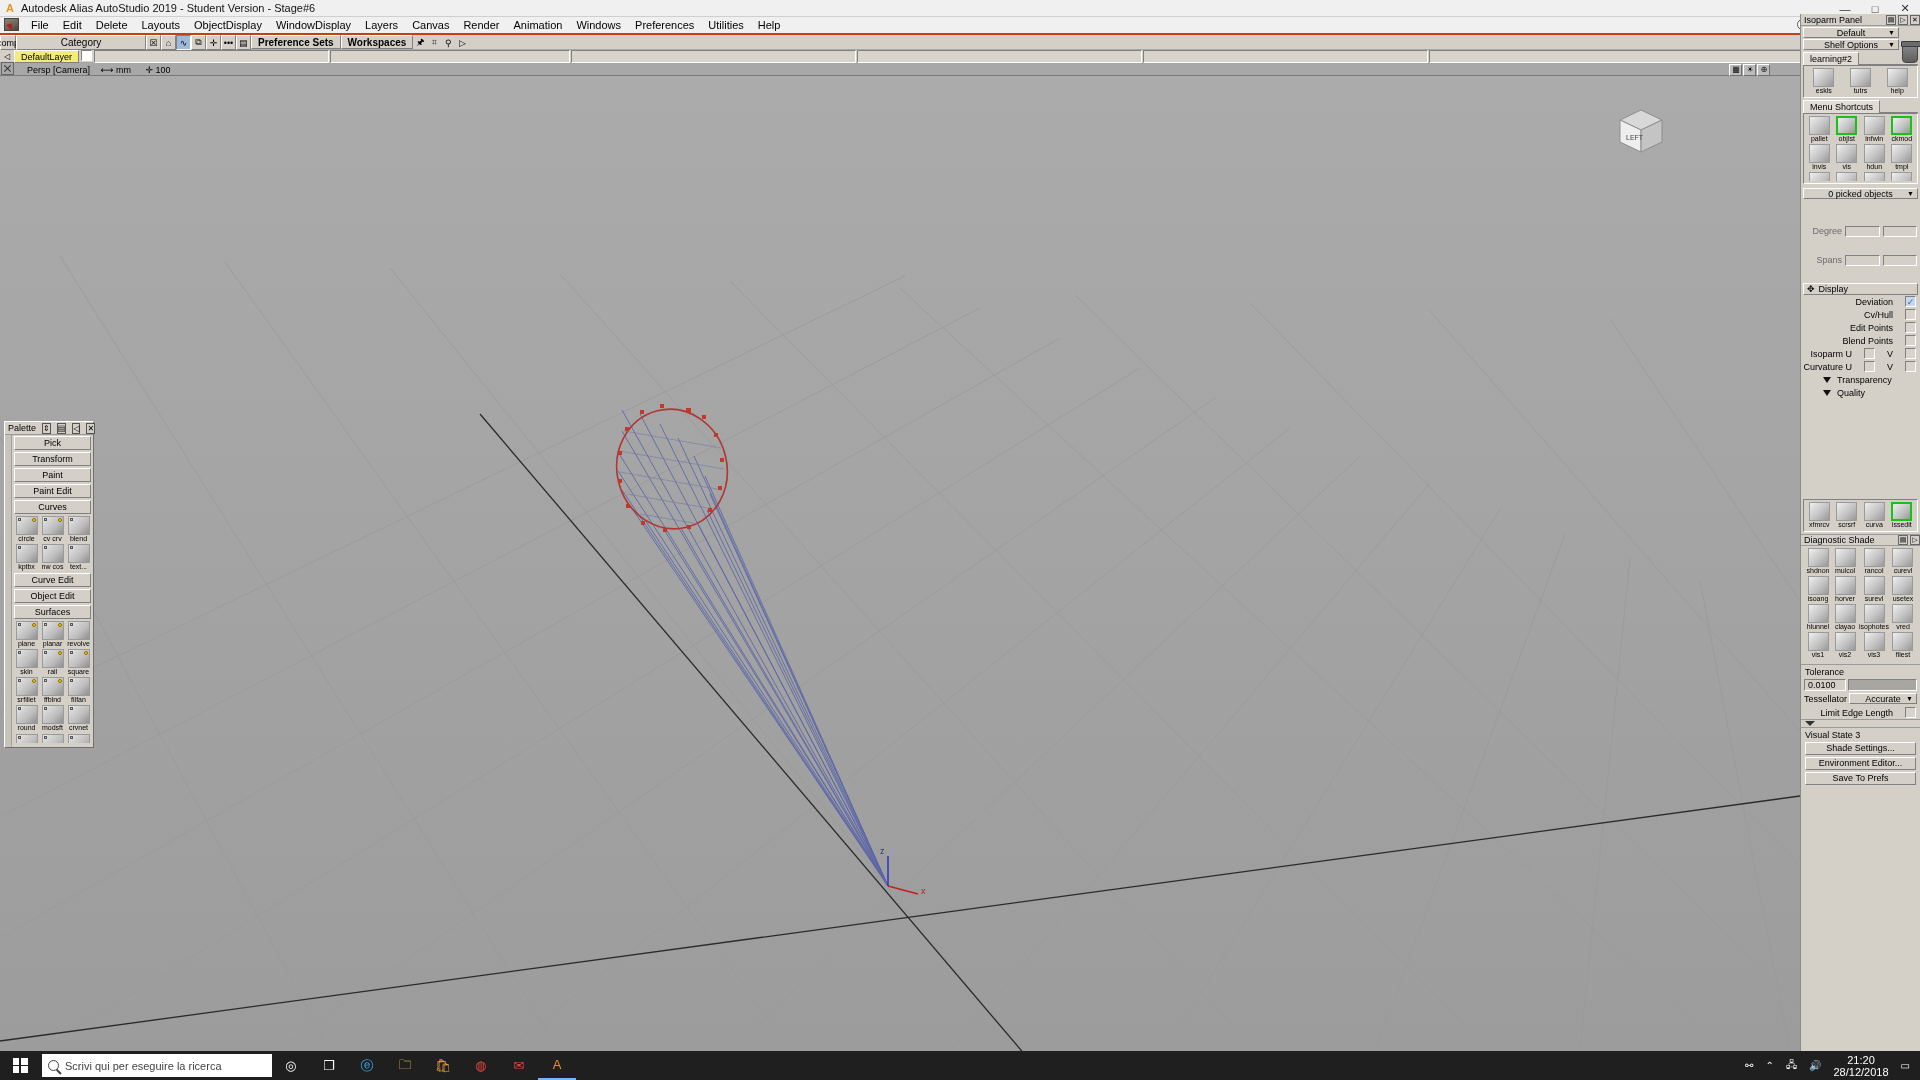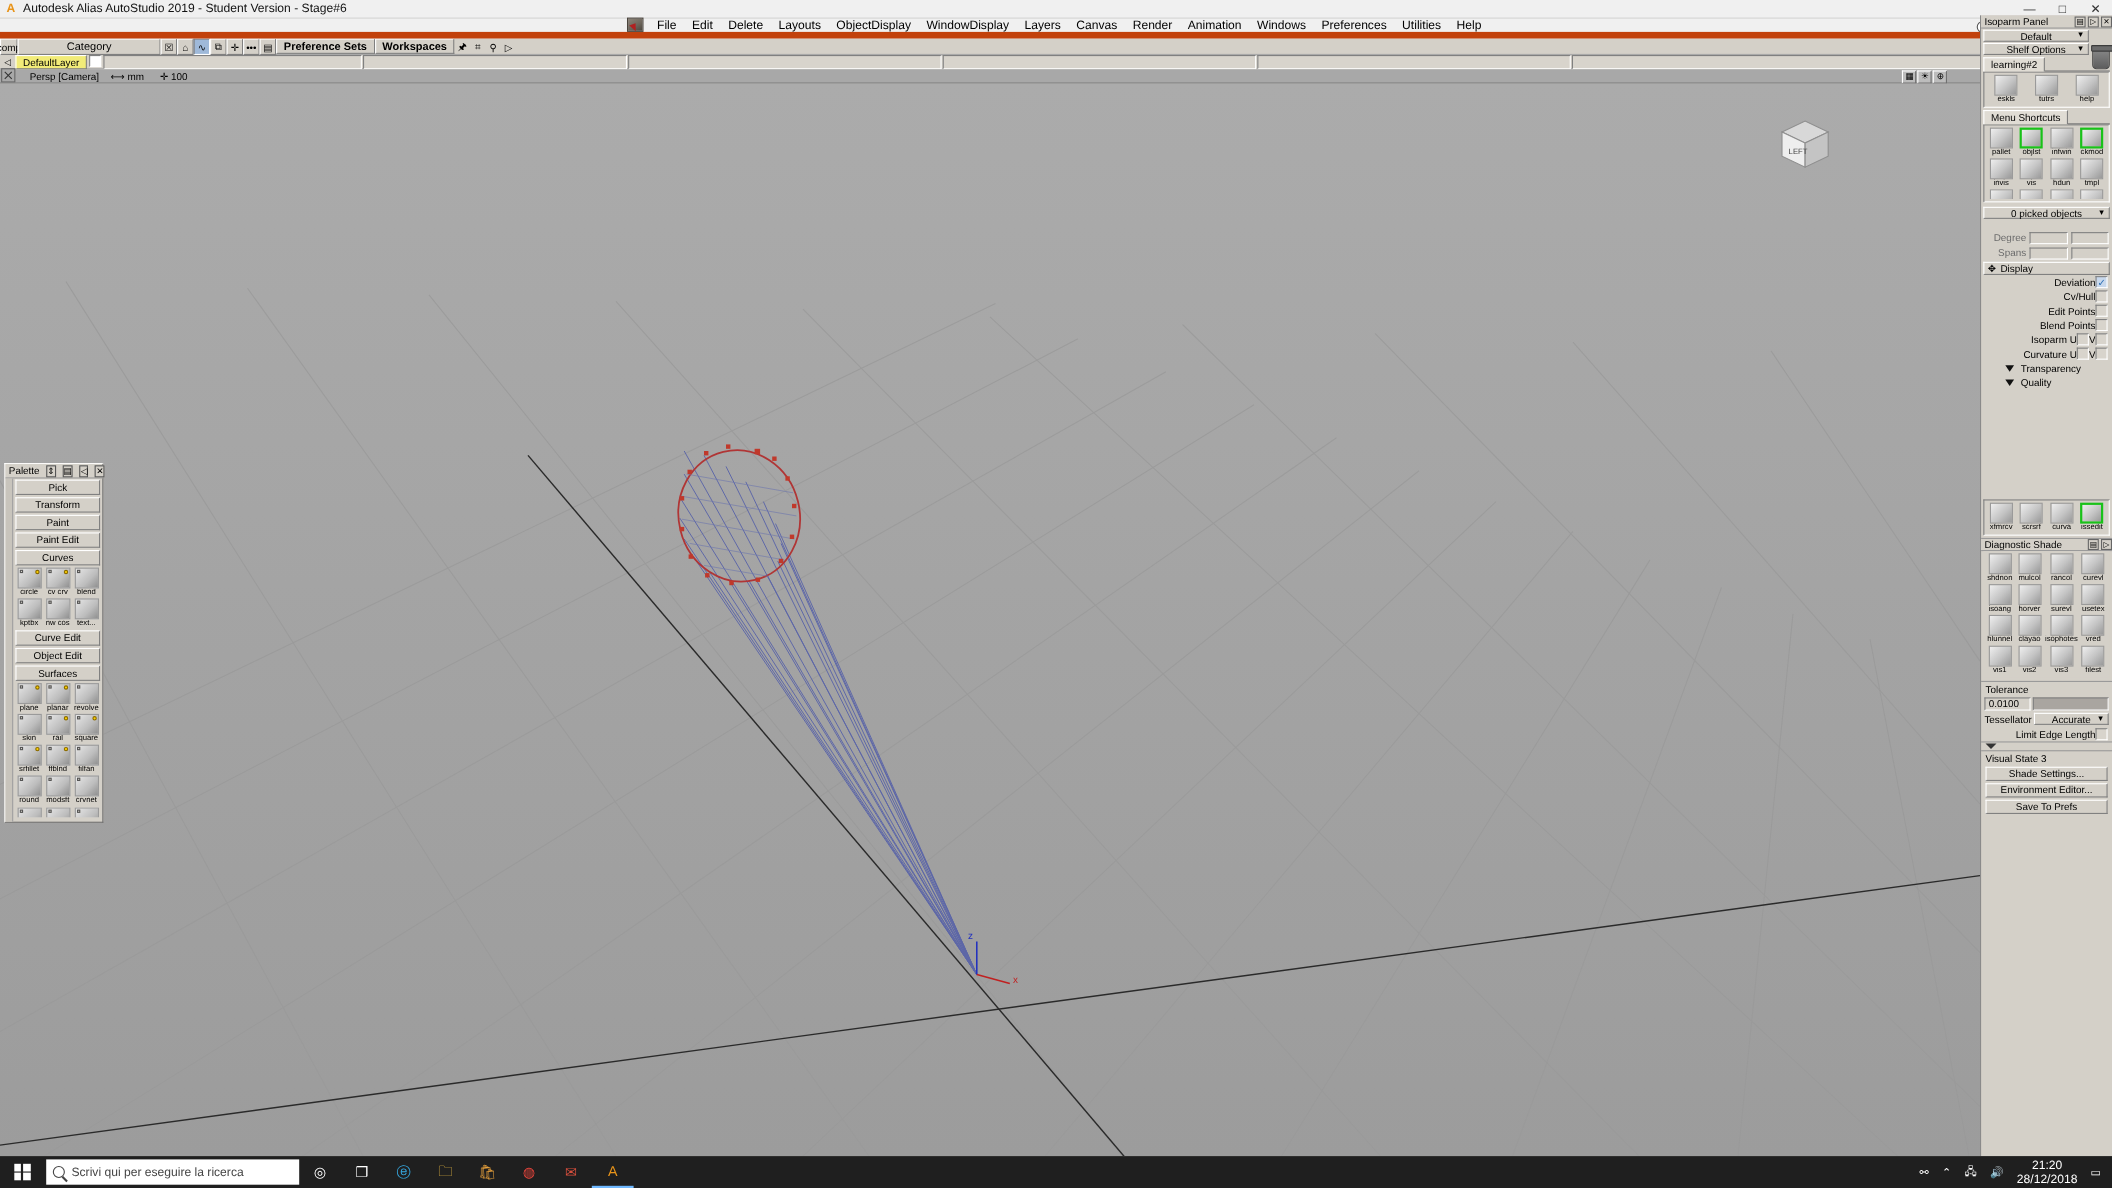--- a/index.html
+++ b/index.html
@@ -23,21 +23,21 @@
   #titlebar .ttext{ font-size:11px; color:#111; }
   #winbtns{ position:absolute; right:0; top:0; height:17px; display:flex; }
   #winbtns div{
     width:30px;height:17px;display:flex;align-items:center;justify-content:center;
     font-size:11px;color:#333;
   }
 
   
   #menubar{
     height:18px; background:#f0f0f0; display:flex; align-items:center;
-    border-bottom:6px solid #c2410c; position:relative;justify-content:center;
+    border-bottom:2px solid #c2410c; position:relative;
   }
   #menubar .bookicon{ width:22px;height:18px; position:relative; margin-right:2px; }
   #menubar .bookicon::before{
     content:""; position:absolute; left:4px; top:2px; width:13px; height:11px;
     background:linear-gradient(150deg,#8c8378 0%,#6d665c 55%,#4a443c 100%);
     border:1px solid #4a443c;
   }
   #menubar .bookicon::after{
     content:""; position:absolute; left:7px; top:8px; width:0;height:0;
     border-left:4px solid transparent;border-right:2px solid transparent;
@@ -201,30 +201,30 @@
   .scell .sbox.gb{ border:2px solid #19c219; }
   .scell .slab{ font-size:7px; line-height:8px; white-space:nowrap; overflow:hidden; }
   .trashcan{
     position:absolute; right:2px; top:16px; width:16px;height:20px;
     background:linear-gradient(#8a8a8a,#5e5e5e); border:1px solid #444; border-radius:2px 2px 4px 4px;
   }
   .trashcan::before{
     content:""; position:absolute; left:-2px;top:-3px;width:20px;height:4px;
     background:#6b6b6b;border:1px solid #3c3c3c;border-radius:1px;
   }
-  .field-row{ display:flex; align-items:center; height:12px; margin:2px 3px; gap:3px; }
+  .field-row{ display:flex; align-items:center; height:12px; margin:17px 3px; gap:3px; }
   .field-row .lbl{ width:38px; text-align:right; font-size:9px; color:#6b6b6b; }
   .field{ flex:1; height:11px; background:#d4d0c8; border:1px solid;
     border-color:#808080 #fff #fff #808080; }
   .sec-head{
     display:flex;align-items:center; gap:4px; height:12px; margin:2px 2px 0 2px;
     border:1px solid; border-color:#fff #808080 #808080 #fff; padding-left:3px;
     background:#d4d0c8; font-size:9px;
   }
-  .chkrow{ display:flex; align-items:center; justify-content:flex-end; gap:0;
+  .chkrow{ display:flex; align-items:center; justify-content:flex-end; gap:12px;
     height:13px; padding-right:4px; font-size:9px; }
   .chkrow .cl{ text-align:right; }
   .chk{ width:11px;height:11px; background:#d8d4cc; border:1px solid;
     border-color:#808080 #fff #fff #808080; display:flex;align-items:center;justify-content:center;
     font-size:9px; color:#2b6fb5; }
   .chk.on{ background:#c8d8ec; }
   .arrowrow{ display:flex; align-items:center; gap:6px; padding-left:22px; height:13px; font-size:9px;}
   .dmark{ width:0;height:0;border-left:4px solid transparent;border-right:4px solid transparent;
     border-top:6px solid #111; }
   .tolrow{ display:flex; align-items:center; margin:2px 3px; gap:2px; }

